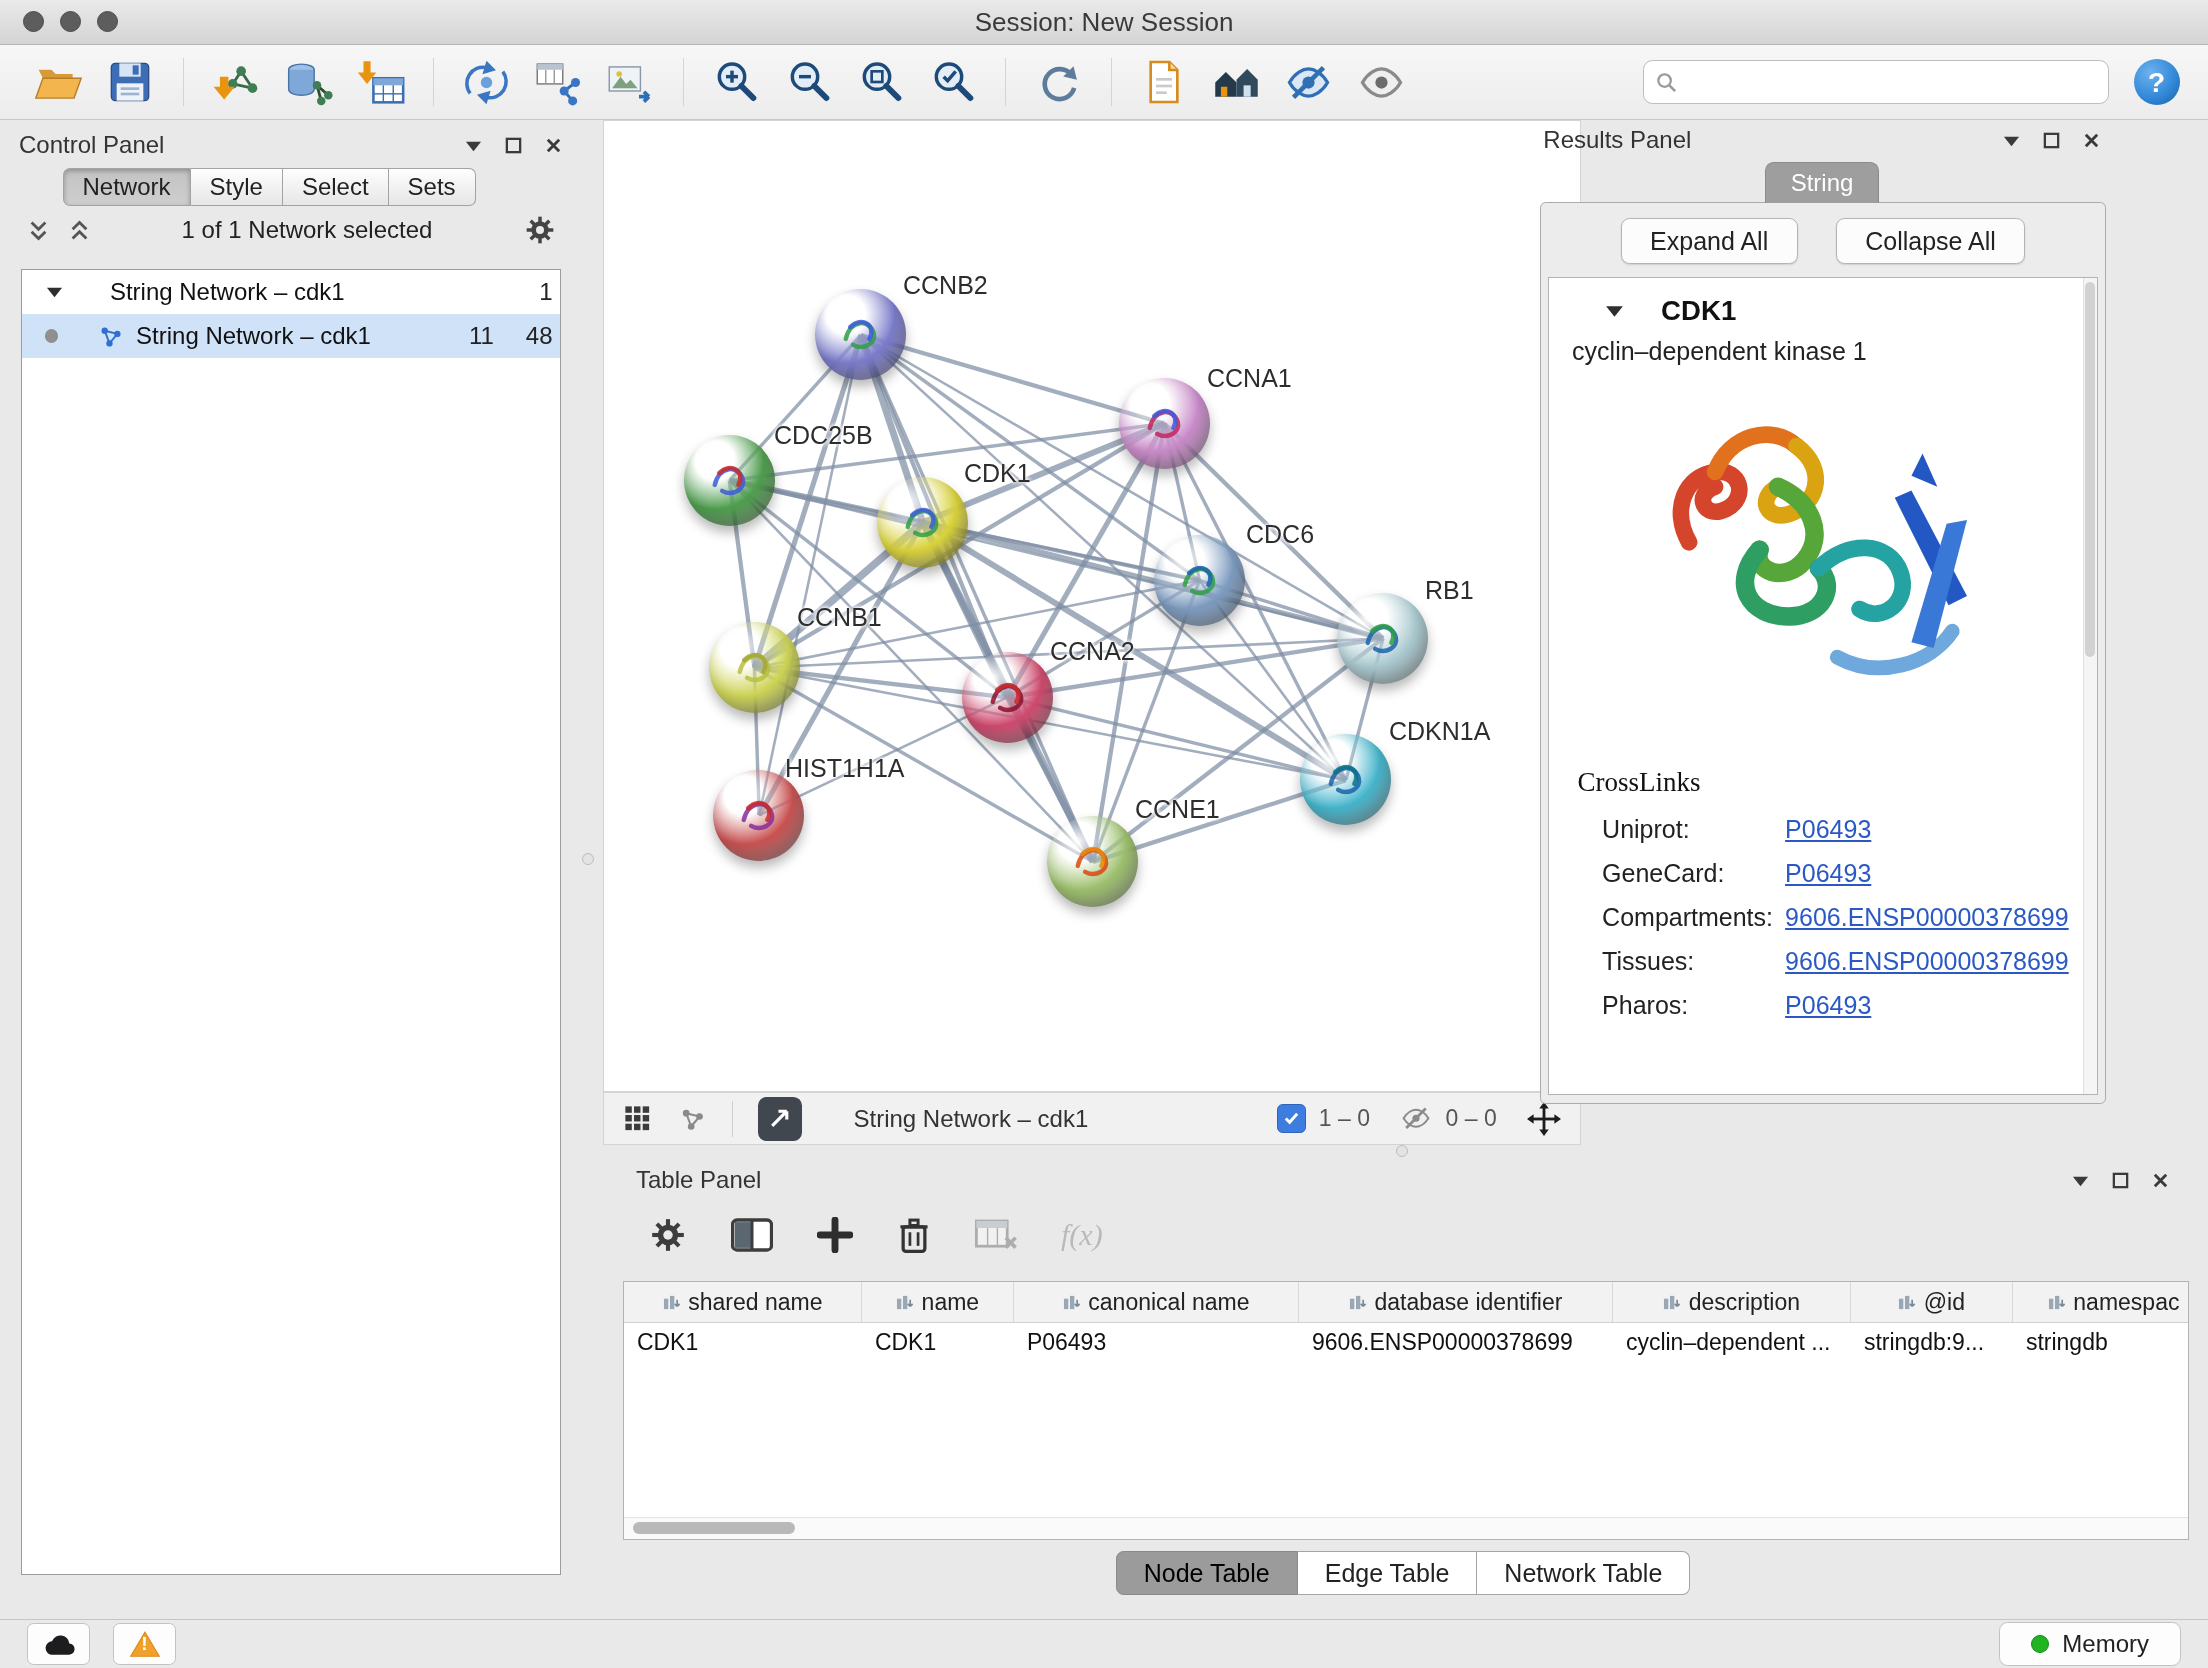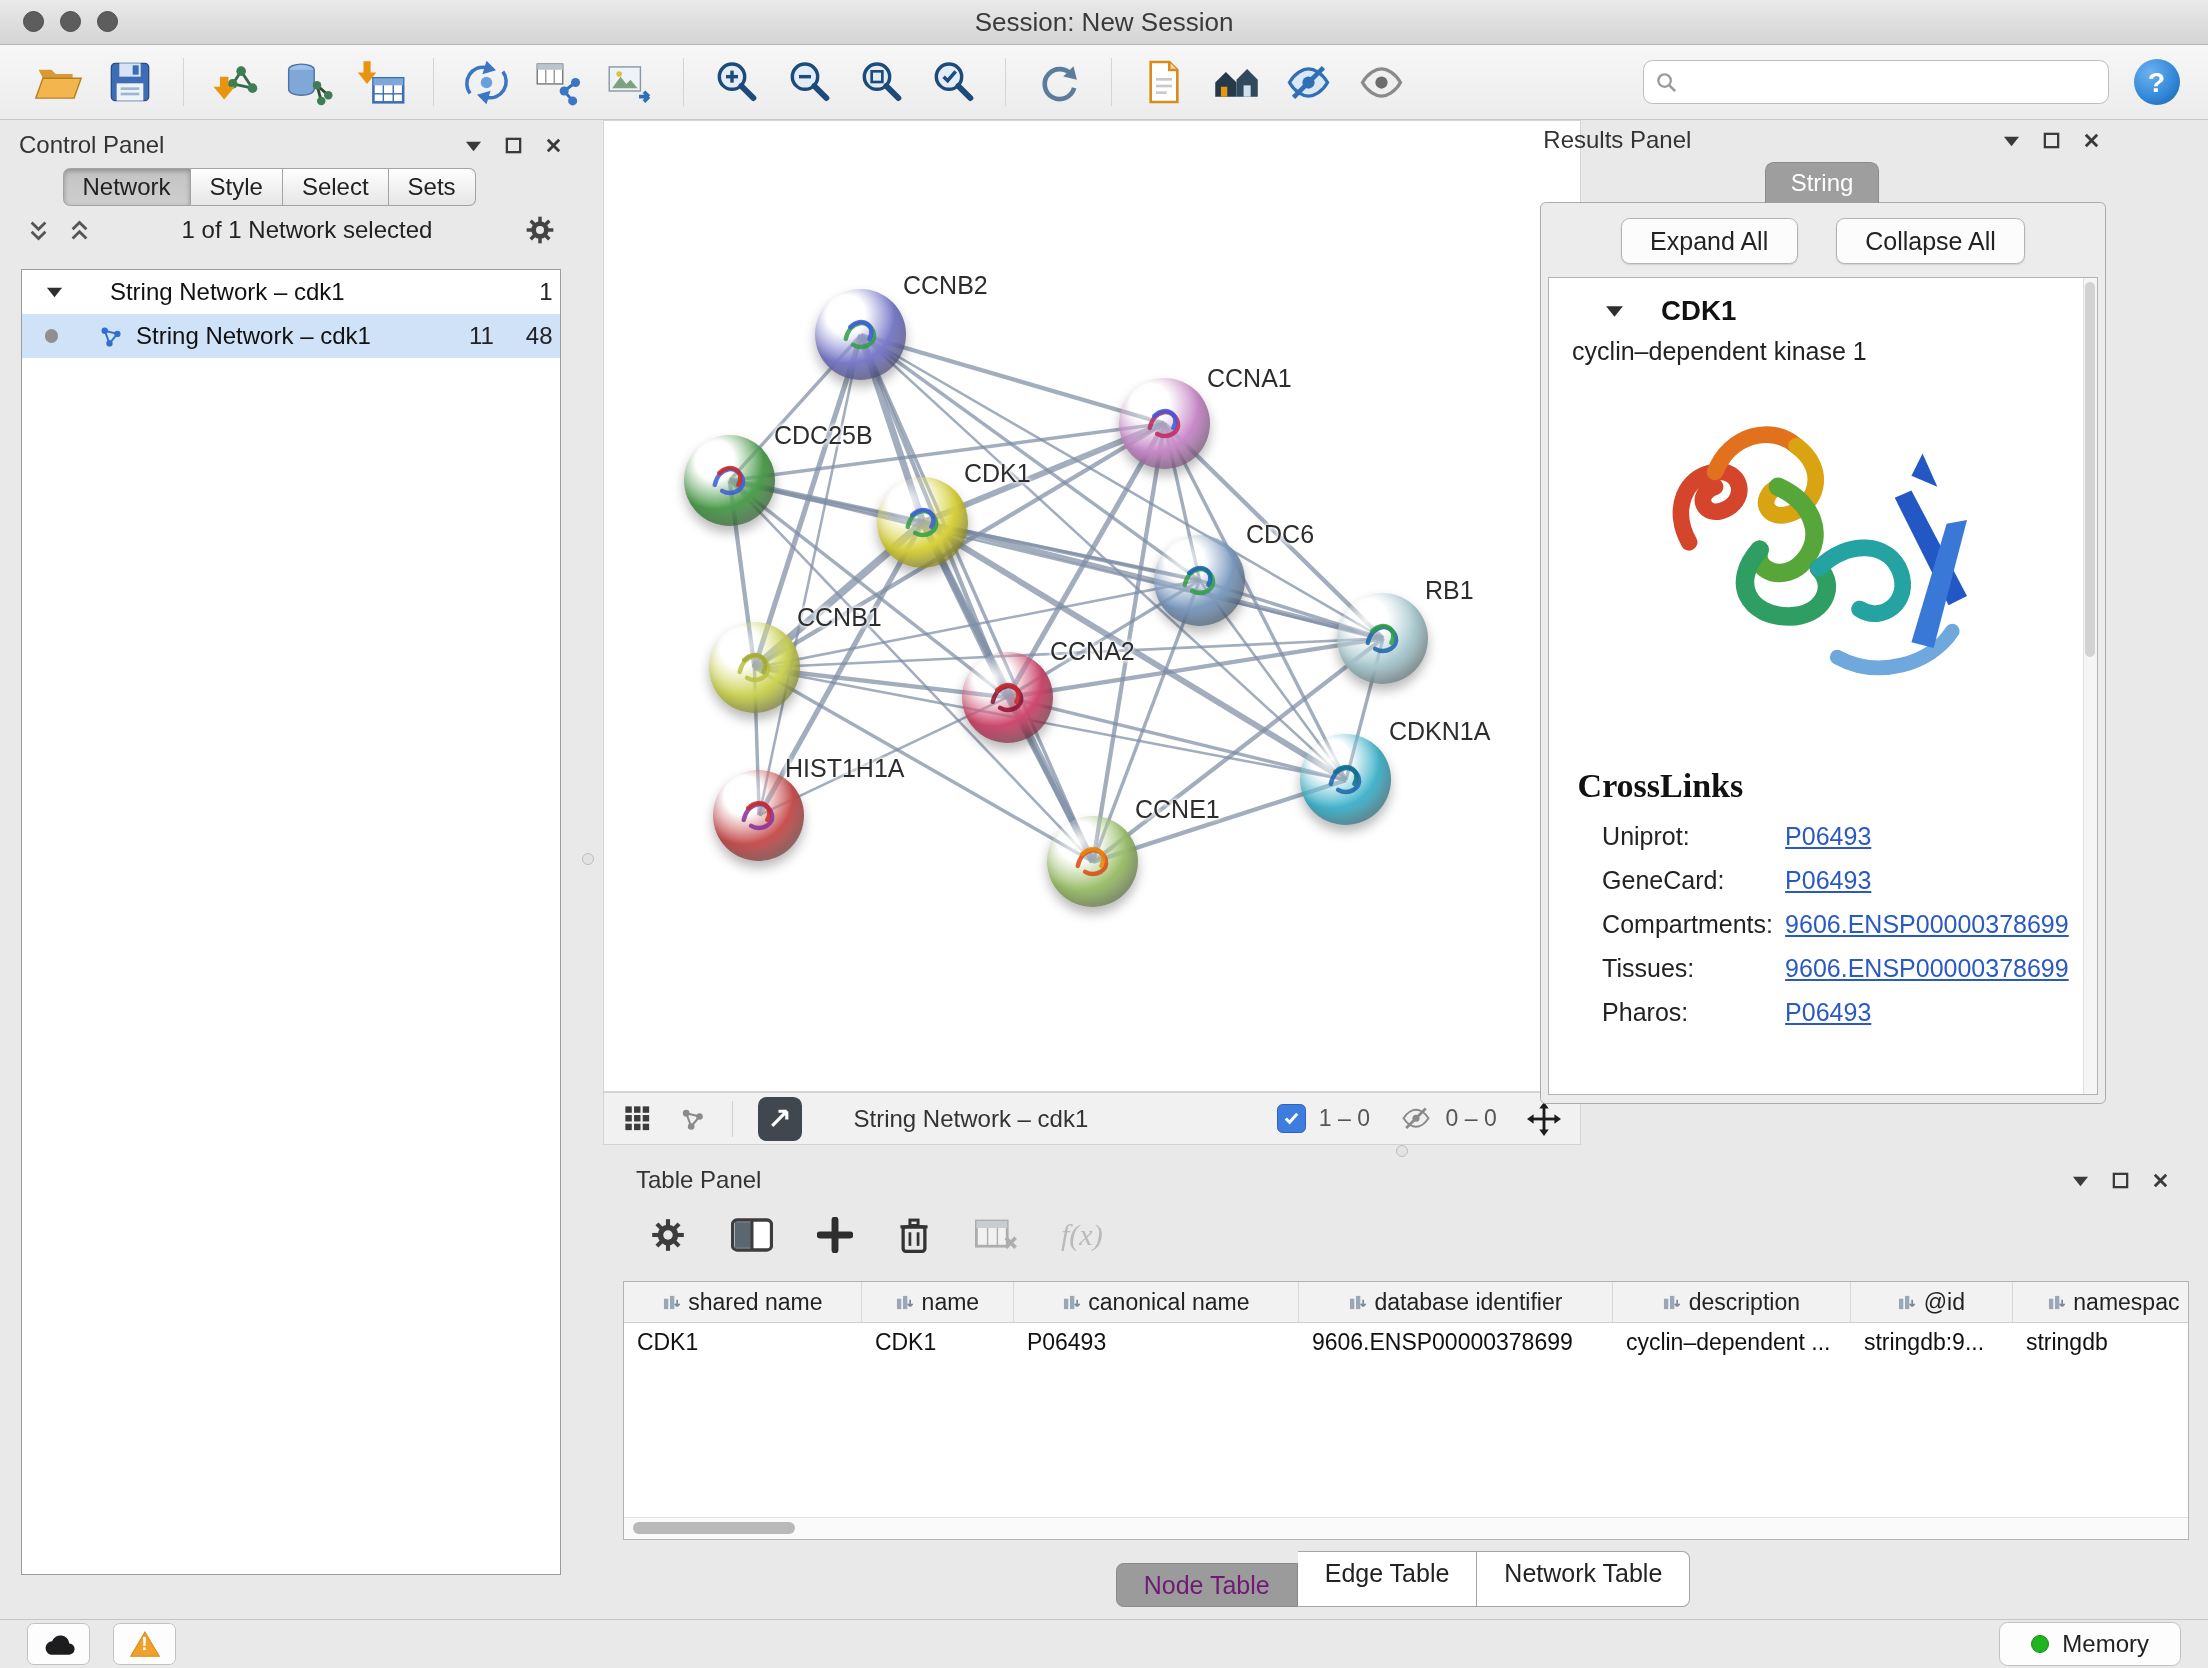--- a/index.html
+++ b/index.html
@@ -78,21 +78,21 @@
     border-radius:8.6px 8.6px 0 0;display:flex;align-items:center;justify-content:center;color:#fff;font-size:24px;position:relative;z-index:2;}
   .rp-box{position:absolute;left:9.5px;right:7.6px;top:82px;bottom:55px;background:#ececec;border:1px solid #ababab;border-radius:5.7px;}
   .rp-buttons{display:flex;justify-content:center;gap:38px;padding-top:15px;}
   .rp-btn{height:44px;padding:0 28.5px;background:#fcfcfc;border:1px solid #b3b3b3;border-radius:8.6px;
     display:flex;align-items:center;font-size:25px;color:#222;box-shadow:0 1px 1.9px rgba(0,0,0,.12);}
   .entry{position:absolute;left:7.6px;right:7.6px;top:74px;bottom:7.6px;background:#fff;border:1px solid #b3b3b3;overflow:hidden;}
   .entry-head{display:flex;align-items:center;gap:36px;padding:17px 0 0 55px;}
   .gene-name{font-size:27.6px;font-weight:bold;color:#111;}
   .gene-desc{font-size:25px;color:#222;padding:9.5px 0 0 23px;}
   .protein-wrap{display:flex;justify-content:center;margin-top:17px;}
-  .xl-title{font-size:34px;font-weight:bold;color:#111;margin:32px 0 9.5px 28.5px;font-family:"Liberation Serif",serif;}
+  .xl-title{font-size:27px;font-weight:normal;color:#111;margin:32px 0 9.5px 28.5px;font-family:"Liberation Serif",serif;}
   .xl-row{display:flex;align-items:center;height:44px;padding-left:53px;}
   .xl-label{width:183px;font-size:25px;color:#222;}
   .xl-link{font-size:25px;color:#2b59c3;text-decoration:underline;cursor:pointer;}
   .entry-scroll{position:absolute;right:0;top:0;bottom:0;width:13.3px;background:#f5f5f5;border-left:1px solid #e0e0e0;}
   .entry-scroll div{position:absolute;left:1.9px;right:1.9px;top:3.8px;height:46%;background:#d2d2d2;border-radius:5.7px;}
 
   
   .table-panel{position:absolute;left:615px;top:1157px;width:1576px;height:447px;}
   .tp-head{height:46px;padding:0 21px;}
   .tp-toolbar{height:63px;display:flex;align-items:center;gap:44px;padding-left:34px;}
@@ -105,21 +105,21 @@
     font-size:23px;color:#222;box-sizing:border-box;flex:0 0 auto;overflow:hidden;white-space:nowrap;}
   .tbody{flex:1;overflow:hidden;}
   .tr{display:flex;height:38px;align-items:center;}
   .td{padding-left:13.3px;font-size:23px;color:#111;box-sizing:border-box;flex:0 0 auto;overflow:hidden;white-space:nowrap;}
   .hscroll{flex:0 0 21px;background:#fafafa;border-top:1px solid #e2e2e2;position:relative;}
   .hscroll div{position:absolute;left:9.5px;top:3.8px;width:162px;height:12.4px;border-radius:6.7px;background:#b9b9b9;}
   .tbl-tabs{position:absolute;left:0;right:0;top:394px;display:flex;justify-content:center;}
   .tbl-tab{padding:6.7px 27px;font-size:25px;border:1px solid #a5a5a5;border-left:none;background:#fff;color:#222;}
   .tbl-tab:first-child{border-left:1px solid #a5a5a5;border-radius:7.6px 0 0 7.6px;}
   .tbl-tab:last-child{border-radius:0 7.6px 7.6px 0;}
-  .tbl-tab.active{background:#9b9b9b;color:#701a75;border-color:#8a8a8a;margin-top:12px;}
+  .tbl-tab.active{background:#9b9b9b;color:#000000;border-color:#8a8a8a;}
 
   
   .statusbar{position:absolute;left:0;bottom:0;width:100%;height:49px;box-sizing:border-box;background:#e9e9e9;
     border-top:1px solid #c5c5c5;display:flex;align-items:center;padding:0 27px;gap:23px;}
   .sb-btn{width:61px;height:40px;background:#fdfdfd;border:1px solid #c2c2c2;border-radius:6.7px;
     display:flex;align-items:center;justify-content:center;position:relative;}
   .warn-glyph{position:absolute;color:#fff;font-weight:bold;font-size:19px;top:8.6px;}
   .memory-btn{margin-left:auto;height:42px;padding:0 31px;background:#fdfdfd;border:1px solid #c2c2c2;border-radius:8.6px;
     display:flex;align-items:center;gap:13.3px;font-size:24px;color:#222;}
   .mem-dot{width:18px;height:18px;border-radius:50%;background:#21b421;border:1px solid #188a18;box-sizing:border-box;}

